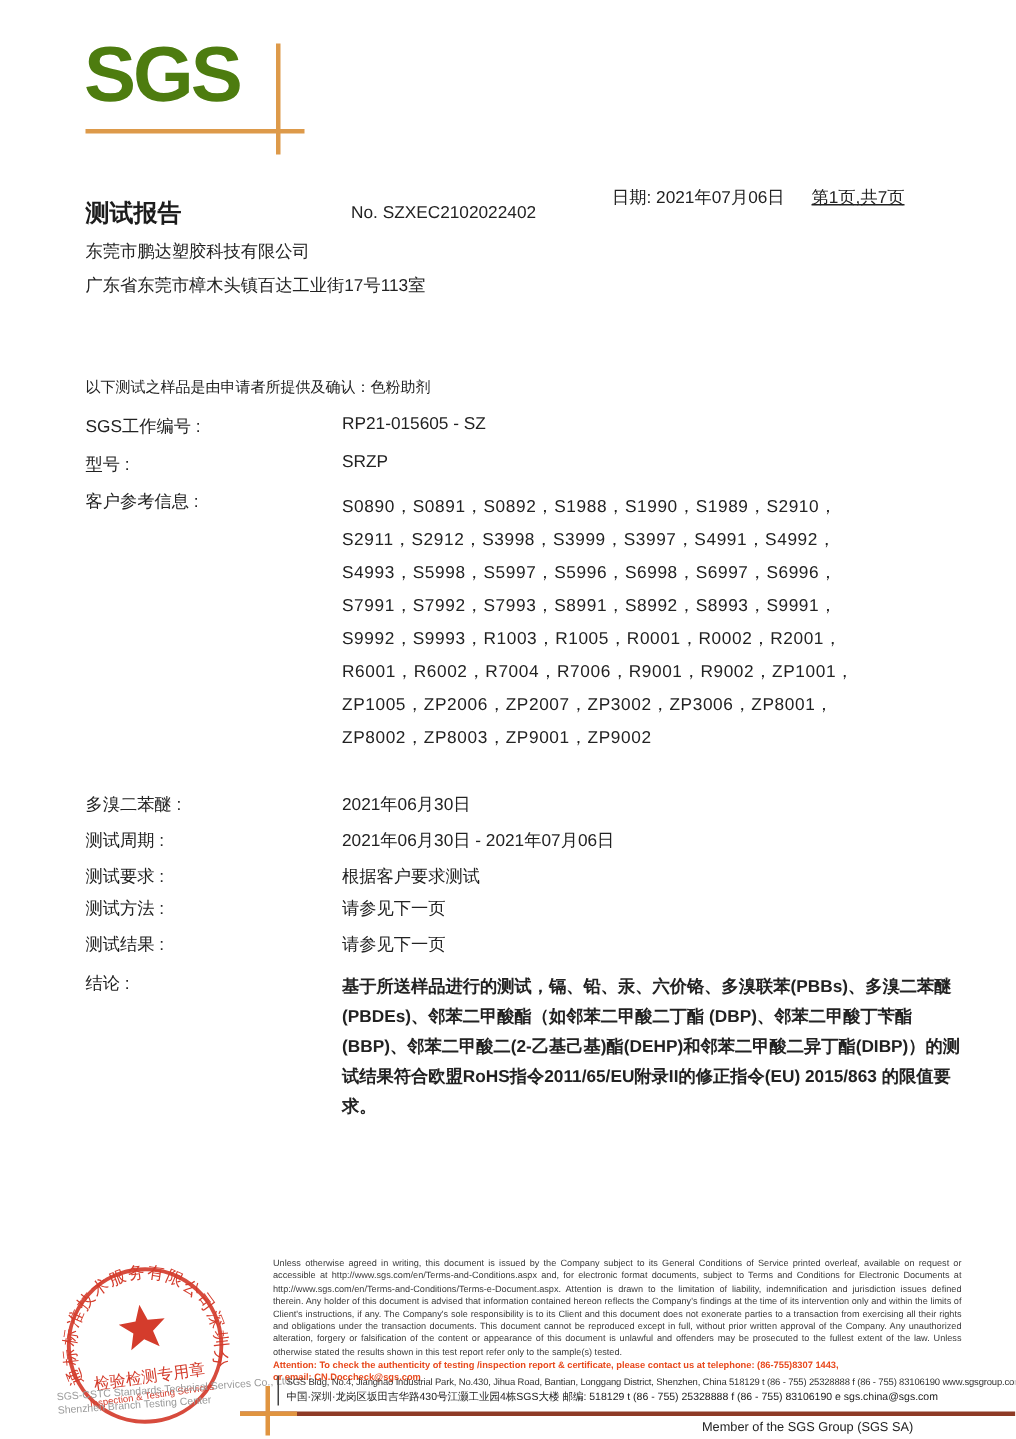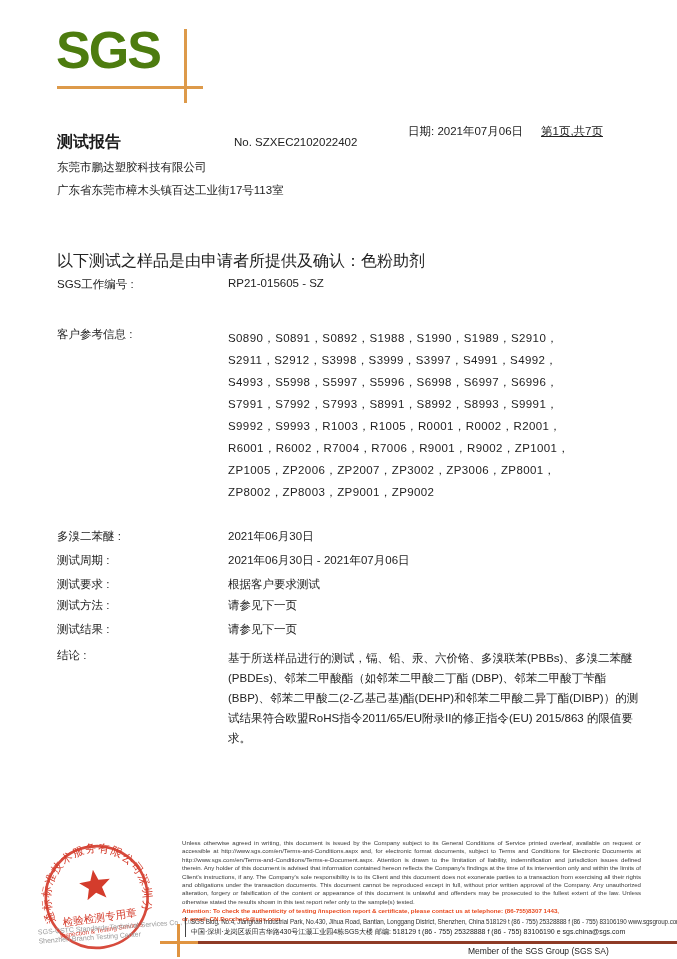--- a/index.html
+++ b/index.html
@@ -14,30 +14,30 @@
   }
   .logo-hline{position:absolute;left:57px;top:86px;width:146px;height:3px;background:#dd9a4a;}
   .logo-vline{position:absolute;left:184px;top:29px;width:3px;height:74px;background:#dd9a4a;}
   
   .rpt-title{position:absolute;left:57px;top:120px;font-size:16px;font-weight:bold;color:#1c1c1c;margin-top:12px;}
   .rpt-no{position:absolute;left:234px;top:136px;font-size:11.5px;}
   .rpt-date{position:absolute;left:408px;top:124px;font-size:11.5px;}
   .rpt-pages{position:absolute;left:541px;top:124px;font-size:11.5px;text-decoration:underline;}
   .applicant-name{position:absolute;left:57px;top:160px;font-size:11.5px;}
   .applicant-addr{position:absolute;left:57px;top:183px;font-size:11.5px;}
-  .sample-stmt{position:absolute;left:57px;top:251px;font-size:16px;text-align:center;}
+  .sample-stmt{position:absolute;left:57px;top:251px;font-size:10px;text-align:center;}
   
   .row{position:absolute;left:57px;right:25px;font-size:11.5px;}
   .row .lbl{display:inline-block;width:171px;vertical-align:top;}
   .row .val{display:inline-block;width:420px;vertical-align:top;}
   .r-job{top:277px}.r-model{top:302px}.r-ref{top:327px}
   .r-recv{top:529px}.r-period{top:553px}.r-req{top:577px}
   .r-method{top:598px}.r-result{top:622px}.r-concl{top:648px}
   .ref-lines div{line-height:22px;letter-spacing:0.4px;}
-  .concl-text{line-height:20px;width:425px;}
+  .concl-text{line-height:20px;width:425px;font-weight:bold;}
   
   .stamp{position:absolute;left:34px;top:838px;width:126px;height:122px;transform:rotate(-8deg);}
   .stamp-co{position:absolute;left:38px;top:922px;color:#9a9a9a;font-size:7px;line-height:9px;transform:rotate(-4deg);white-space:nowrap;}
   .fineprint{position:absolute;left:182px;top:839px;width:459px;font-size:6.1px;line-height:8.4px;text-align:justify;color:#3a3a3a;}
   .attention{margin-top:1px;color:#e8491d;font-weight:bold;font-size:6.2px;line-height:7.6px;}
   .addr-block{position:absolute;left:185px;top:917px;width:456px;border-left:1px solid #444;padding-left:5px;}
   .addr-en{font-size:6.3px;color:#333;line-height:10px;white-space:nowrap;letter-spacing:-0.1px;}
   .addr-cn{font-size:7px;color:#222;line-height:10px;white-space:nowrap;}
   .rule-dark{position:absolute;left:160px;right:0;top:941px;height:2.5px;background:#8e3b26;}
   .cross-h{position:absolute;left:160px;top:941px;width:38px;height:2.5px;background:#e09440;}
@@ -56,20 +56,23 @@
   <div class="rpt-title">测试报告</div>
   <div class="rpt-no">No. SZXEC2102022402</div>
   <div class="rpt-date">日期: 2021年07月06日</div>
   <div class="rpt-pages">第1页,共7页</div>
   <div class="applicant-name">东莞市鹏达塑胶科技有限公司</div>
   <div class="applicant-addr">广东省东莞市樟木头镇百达工业街17号113室</div>
   <div class="sample-stmt">以下测试之样品是由申请者所提供及确认：色粉助剂</div>
 
   <div class="row r-job">
     <span class="lbl">SGS工作编号 :</span><span class="val">RP21-015605 - SZ</span>
+  </div>
+  <div class="row r-model">
+    <span class="lbl">型号 :</span><span class="val">SRZP</span>
   </div>
   <div class="row r-ref">
     <span class="lbl">客户参考信息 :</span><span class="val ref-lines">
       <div>S0890，S0891，S0892，S1988，S1990，S1989，S2910，</div>
       <div>S2911，S2912，S3998，S3999，S3997，S4991，S4992，</div>
       <div>S4993，S5998，S5997，S5996，S6998，S6997，S6996，</div>
       <div>S7991，S7992，S7993，S8991，S8992，S8993，S9991，</div>
       <div>S9992，S9993，R1003，R1005，R0001，R0002，R2001，</div>
       <div>R6001，R6002，R7004，R7006，R9001，R9002，ZP1001，</div>
       <div>ZP1005，ZP2006，ZP2007，ZP3002，ZP3006，ZP8001，</div>

